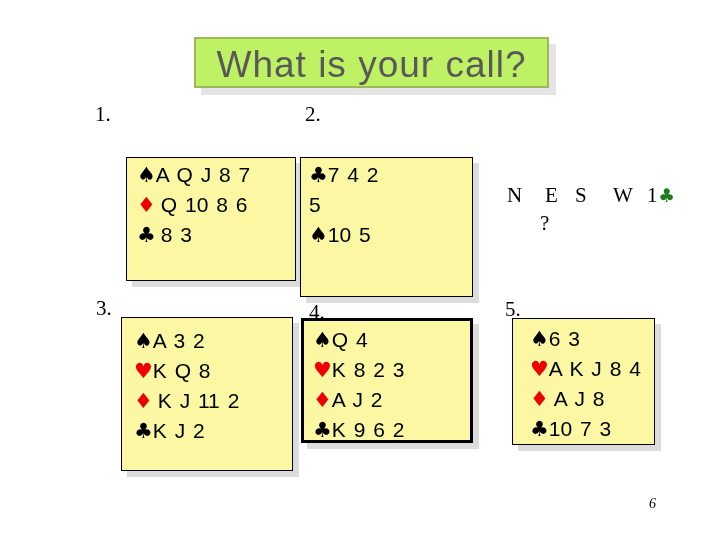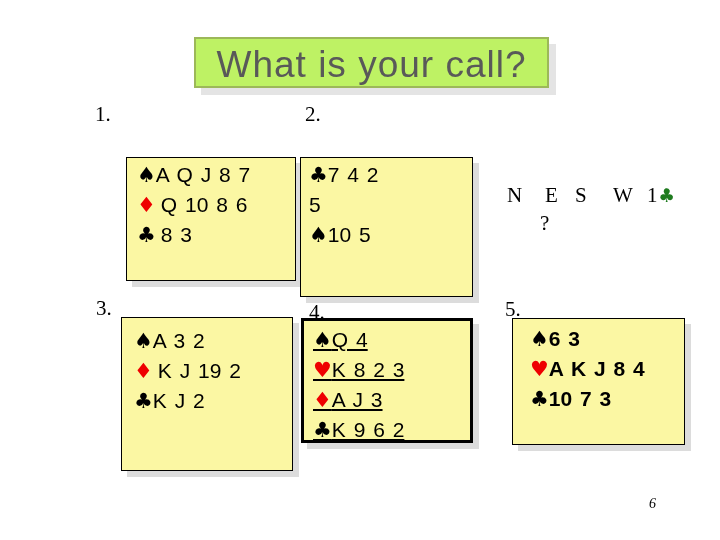--- a/index.html
+++ b/index.html
@@ -35,22 +35,22 @@
     background:var(--card-fill,#fbf7a3);
     border:1.5px solid #000;
     box-shadow:6px 6px 0 var(--shadow,#dcdcdc);
     font-size:21px;line-height:30px;color:#000;
     word-spacing:2px;z-index:2;
   }
   .hand-box .line{white-space:pre;}
   .hand1{left:85px; top:157px;width:170px;height:124px;padding:2px 0 0 10px;margin-left:41px;}
   .hand2{left:300px;top:157px;width:173px;height:140px;padding:2px 0 0 8px;overflow:visible;z-index:3;}
   .hand3{left:84px; top:317px;width:172px;height:154px;padding:8px 0 0 12px;margin-left:37px;}
-  .hand4{left:301px;top:318px;width:172px;height:125px;padding:4px 0 0 9px;border-width:3px;text-decoration:underline;}
-  .hand5{left:512px;top:318px;width:173px;height:127px;padding:5px 0 0 17px;font-weight:bold;}
+  .hand4{left:301px;top:318px;width:172px;height:125px;padding:4px 0 0 9px;border-width:3px;}
+  .hand5{left:512px;top:318px;width:143px;height:127px;padding:5px 0 0 17px;}
 
   .suit{font-family:"DejaVu Sans",sans-serif;}
   .red{color:var(--suit-red,#ee0000);}
   .black{color:#000;}
   .gap{margin-right:5px;}
 
   
   .bid{
     position:absolute;font-family:"Liberation Serif",serif;
     font-size:21px;color:#000;top:183px;
@@ -91,34 +91,36 @@
 </div>
 
 <div class="abs hand-box hand2">
   <div class="line"><span class="suit black">♣</span><span>7 4 2</span></div>
   <div class="line"><span>5</span></div>
   <div class="line"><span class="suit black">♠</span><span>10 5</span></div>
 </div>
 
 <div class="abs hand-box hand3">
   <div class="line"><span class="suit black">♠</span><span>A 3 2</span></div>
-  <div class="line"><span class="suit red gap">♦</span><span>K J 19 2</span></div>
+  <div class="line"><span class="suit red">♥</span><span>K Q 8</span></div>
+  <div class="line"><span class="suit red gap">♦</span><span>K J 11 2</span></div>
   <div class="line"><span class="suit black">♣</span><span>K J 2</span></div>
 </div>
 
 <div class="abs hand-box hand4">
   <div class="line"><span class="suit black">♠</span><span>Q 4</span></div>
   <div class="line"><span class="suit red">♥</span><span>K 8 2 3</span></div>
-  <div class="line"><span class="suit red">♦</span><span>A J 3</span></div>
+  <div class="line"><span class="suit red">♦</span><span>A J 2</span></div>
   <div class="line"><span class="suit black">♣</span><span>K 9 6 2</span></div>
 </div>
 
 <div class="abs hand-box hand5">
   <div class="line"><span class="suit black">♠</span><span>6 3</span></div>
   <div class="line"><span class="suit red">♥</span><span>A K J 8 4</span></div>
+  <div class="line"><span class="suit red gap">♦</span><span>A J 8</span></div>
   <div class="line"><span class="suit black">♣</span><span>10 7 3</span></div>
 </div>
 
 <div>
   <span class="bid bid-n">N</span>
   <span class="bid bid-e">E</span>
   <span class="bid bid-s">S</span>
   <span class="bid bid-w">W</span>
   <span class="bid bid-level">1</span>
   <span class="bid bid-club">♣</span>

